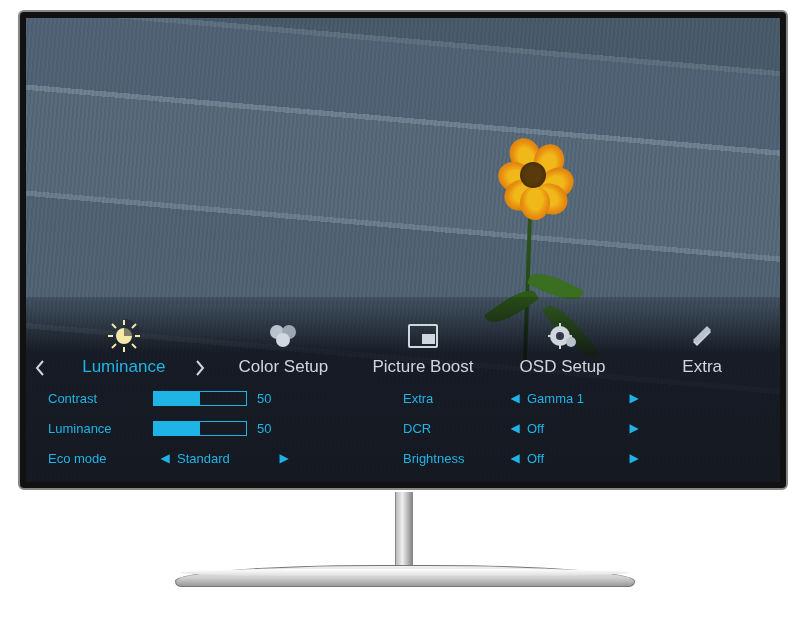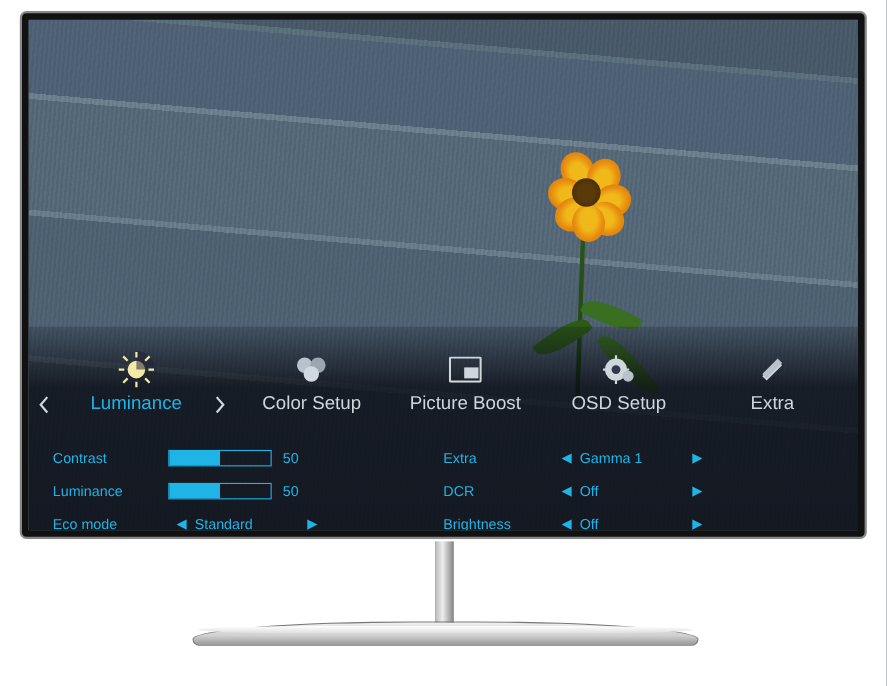--- a/index.html
+++ b/index.html
@@ -105,21 +105,21 @@
   }
   .tab.active { color: #1fb4e6; }
   .tab .ticon { height: 34px; display:flex; align-items:center; justify-content:center; }
   .tab .tlabel { margin-top: 4px; white-space: nowrap; }
 
   
   svg { display:block; }
 
   .settings {
     display:flex;
-    margin-top: 24px;
+    margin-top: 6px;
     padding: 0 14px;
   }
   .col { flex: 1 1 0; }
   .row {
     display:flex;
     align-items:center;
     height: 30px;
     color:#1fb4e6;
     font-size: 13px;
   }

